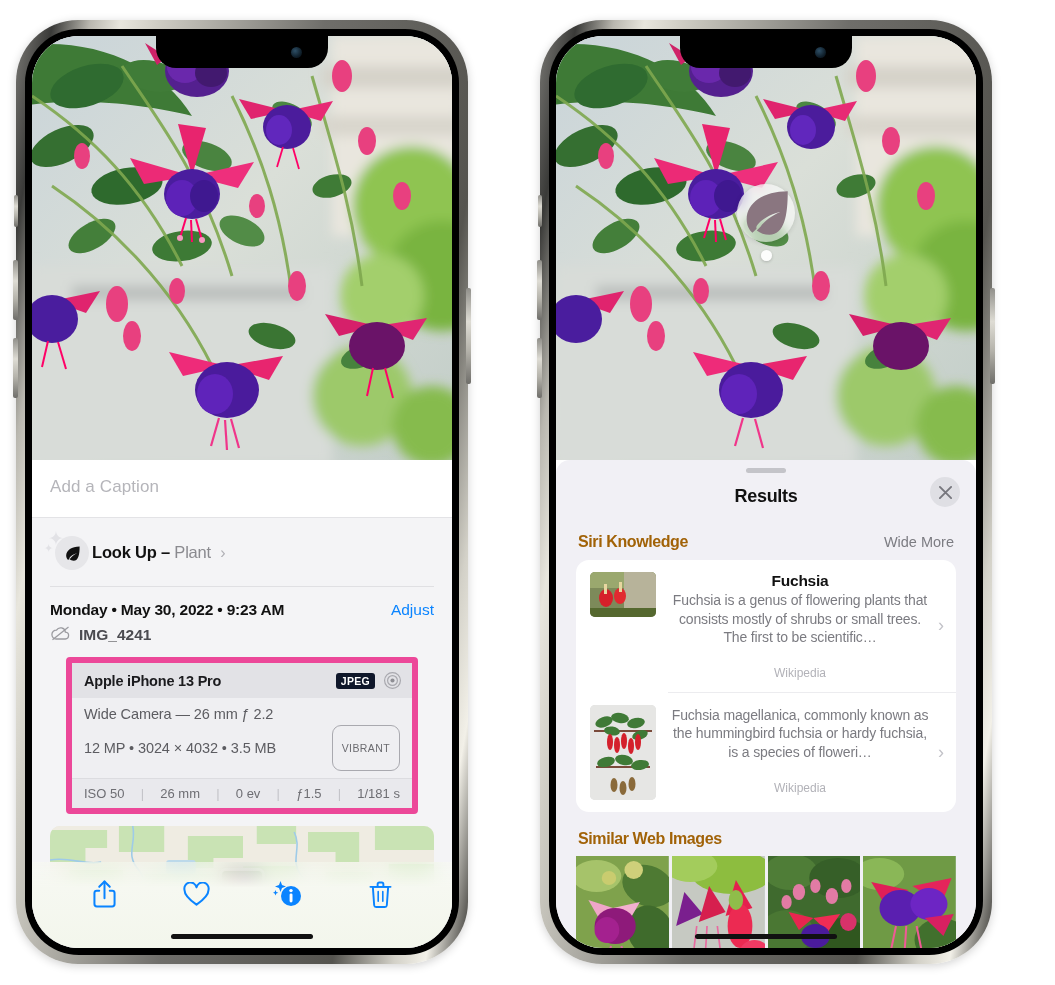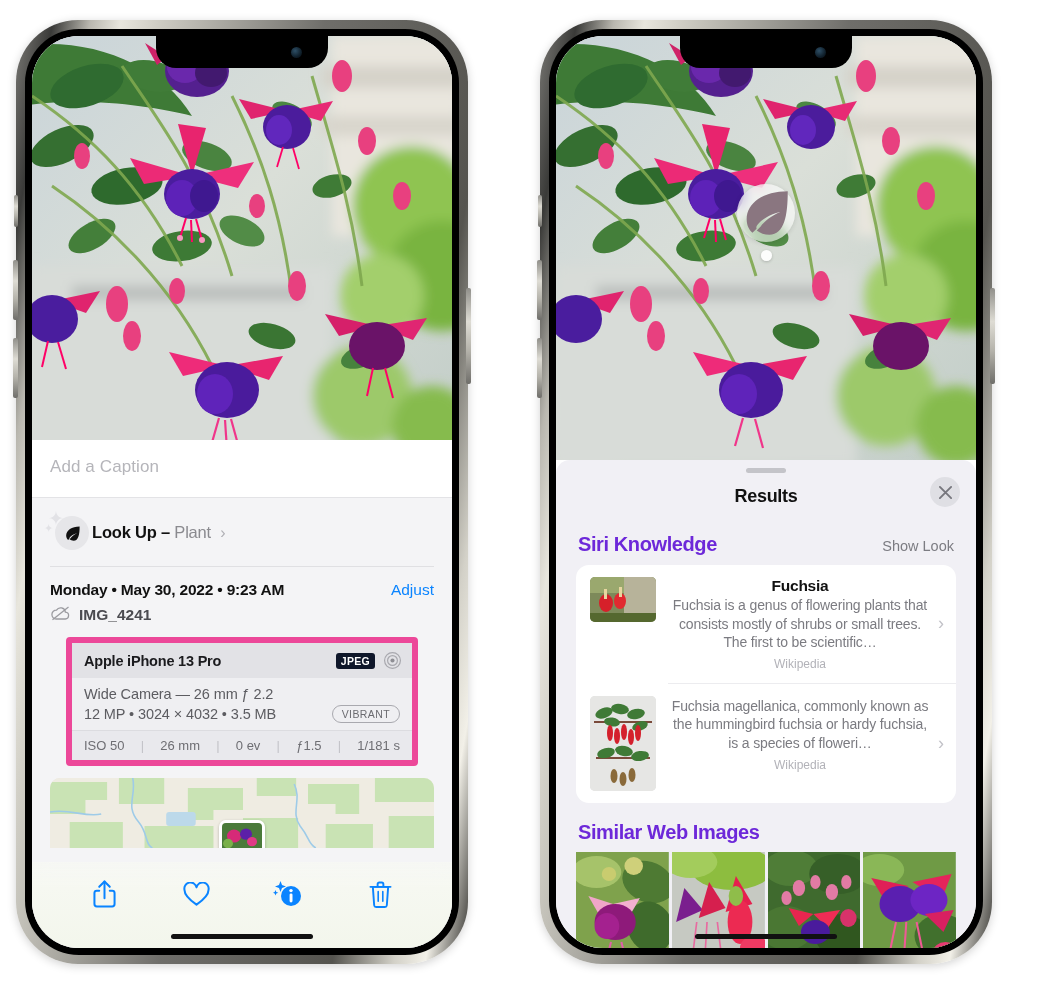--- a/index.html
+++ b/index.html
@@ -126,21 +126,21 @@
     background: #0f172a; color: #fff; font-size: 10.5px; font-weight: 700;
     padding: 2px 5px; border-radius: 3px; letter-spacing: .3px;
   }
   .aperture-icon { width: 19px; height: 19px; }
 
   .cam-body { background: #efeff2; padding: 8px 12px 7px; }
   .cam-line { font-size: 14.5px; color: #5c5c61; letter-spacing: -.1px; }
   .cam-line2 { display: flex; align-items: center; justify-content: space-between; margin-top: 3px; }
   .vibrant-badge {
     border: 1px solid #a9a9af; color: #6b6b70; border-radius: 9px;
-    font-size: 10.5px; padding: 2px 9px; letter-spacing: .4px;
+    font-size: 10.5px; padding: 16px 9px; letter-spacing: .4px;
   }
   .exif-row {
     display: flex; align-items: center; justify-content: space-between;
     background: #e9e9ed; border-top: 1px solid #dcdce0;
     padding: 7px 12px; font-size: 13px; color: #6e6e73;
   }
   .exif-row .sep { color: #c3c3c8; }
 
   .map-strip {
     margin: 12px 18px 0; height: 70px; border-radius: 10px 10px 0 0;
@@ -199,37 +199,37 @@
   .close-btn {
     position: absolute; right: 16px; top: 4px;
     width: 30px; height: 30px; border-radius: 50%;
     background: #dfdfe4; display: flex; align-items: center; justify-content: center;
   }
 
   .sec-head {
     display: flex; align-items: baseline; justify-content: space-between;
     padding: 14px 22px 9px;
   }
-  .sec-title { font-size: 20px; font-weight: 700; color: #6d28d9; letter-spacing: -.4px; }
+  .sec-title { font-size: 16px; font-weight: 700; color: #a16207; letter-spacing: -.4px; }
   .sec-action { font-size: 14.5px; color: #7c7c82; }
 
   .know-card {
     margin: 0 20px; background: #fff; border-radius: 13px; overflow: hidden;
   }
   .know-row { display: flex; align-items: flex-start; padding: 12px 12px 12px 14px; text-align: center; }
   .know-thumb {
     width: 66px; flex: none; border-radius: 5px; overflow: hidden; margin-right: 14px;
     background: #dedede;
   }
   .know-thumb.wide { height: 45px; }
   .know-thumb.tall { height: 95px; }
   .know-body { flex: 1; min-width: 0; }
   .know-title { font-size: 15.5px; font-weight: 700; color: #111; letter-spacing: -.25px; }
   .know-desc { font-size: 14px; color: #7b7b81; line-height: 1.33; margin-top: 1px; letter-spacing: -.15px; }
-  .know-src { font-size: 12px; color: #b2b2b8; margin-top: 5px; }
+  .know-src { font-size: 12px; color: #b2b2b8; margin-top: 19px; }
   .know-chev { color: #c2c2c8; font-size: 18px; align-self: center; padding-left: 8px; }
   .know-sep { height: 1px; background: #ececef; margin-left: 92px; }
 
   .web-strip { display: flex; gap: 3px; padding: 0 20px; margin-top: 2px; }
   .web-thumb { flex: 1; height: 108px; overflow: hidden; background: #cdd; }
 
   .leaf-svg { display: block; }
 </style>
 </head>
 <body>
@@ -385,21 +385,21 @@
                   <ellipse cx="50" cy="120" rx="8" ry="13"></ellipse>
                 <ellipse cx="225" cy="170" rx="8" ry="12"></ellipse>
               </g>
             </g>
             <g filter="url(#blur2)" opacity=".25">
               <rect width="420" height="424" fill="none"></rect>
             </g>
           </svg>
         </div>
 
-        <div class="sheet-left" style="top:404px">
+        <div class="sheet-left" style="top:424px">
 
           <div class="caption-row">
             <div class="caption-ph">Add a Caption</div>
           </div>
 
           <div class="lookup-row">
             <div class="lookup-icon-wrap">
               <span class="sparkle-a">✦</span>
               <span class="sparkle-b">✦</span>
               <span class="lookup-circle">
@@ -672,21 +672,21 @@
             <span class="res-title">Results</span>
             <span class="close-btn">
               <svg width="15" height="15" viewBox="0 0 16 16" aria-hidden="true">
                 <path d="M2 2 L14 14 M14 2 L2 14" stroke="#77777e" stroke-width="2" stroke-linecap="round"></path>
               </svg>
             </span>
           </div>
 
           <div class="sec-head">
             <span class="sec-title">Siri Knowledge</span>
-            <span class="sec-action">Show Look</span>
+            <span class="sec-action">Wide More</span>
           </div>
 
           <div class="know-card">
 
             <div class="know-row">
               <div class="know-thumb wide">
                 <svg width="100%" height="100%" viewBox="0 0 66 45" preserveAspectRatio="none" aria-hidden="true">
                   <rect width="66" height="45" fill="#7d8a5a"></rect>
                   <rect x="0" y="0" width="66" height="16" fill="#9aa86e"></rect>
                   <rect x="34" y="0" width="32" height="45" fill="#b7b39a"></rect>

